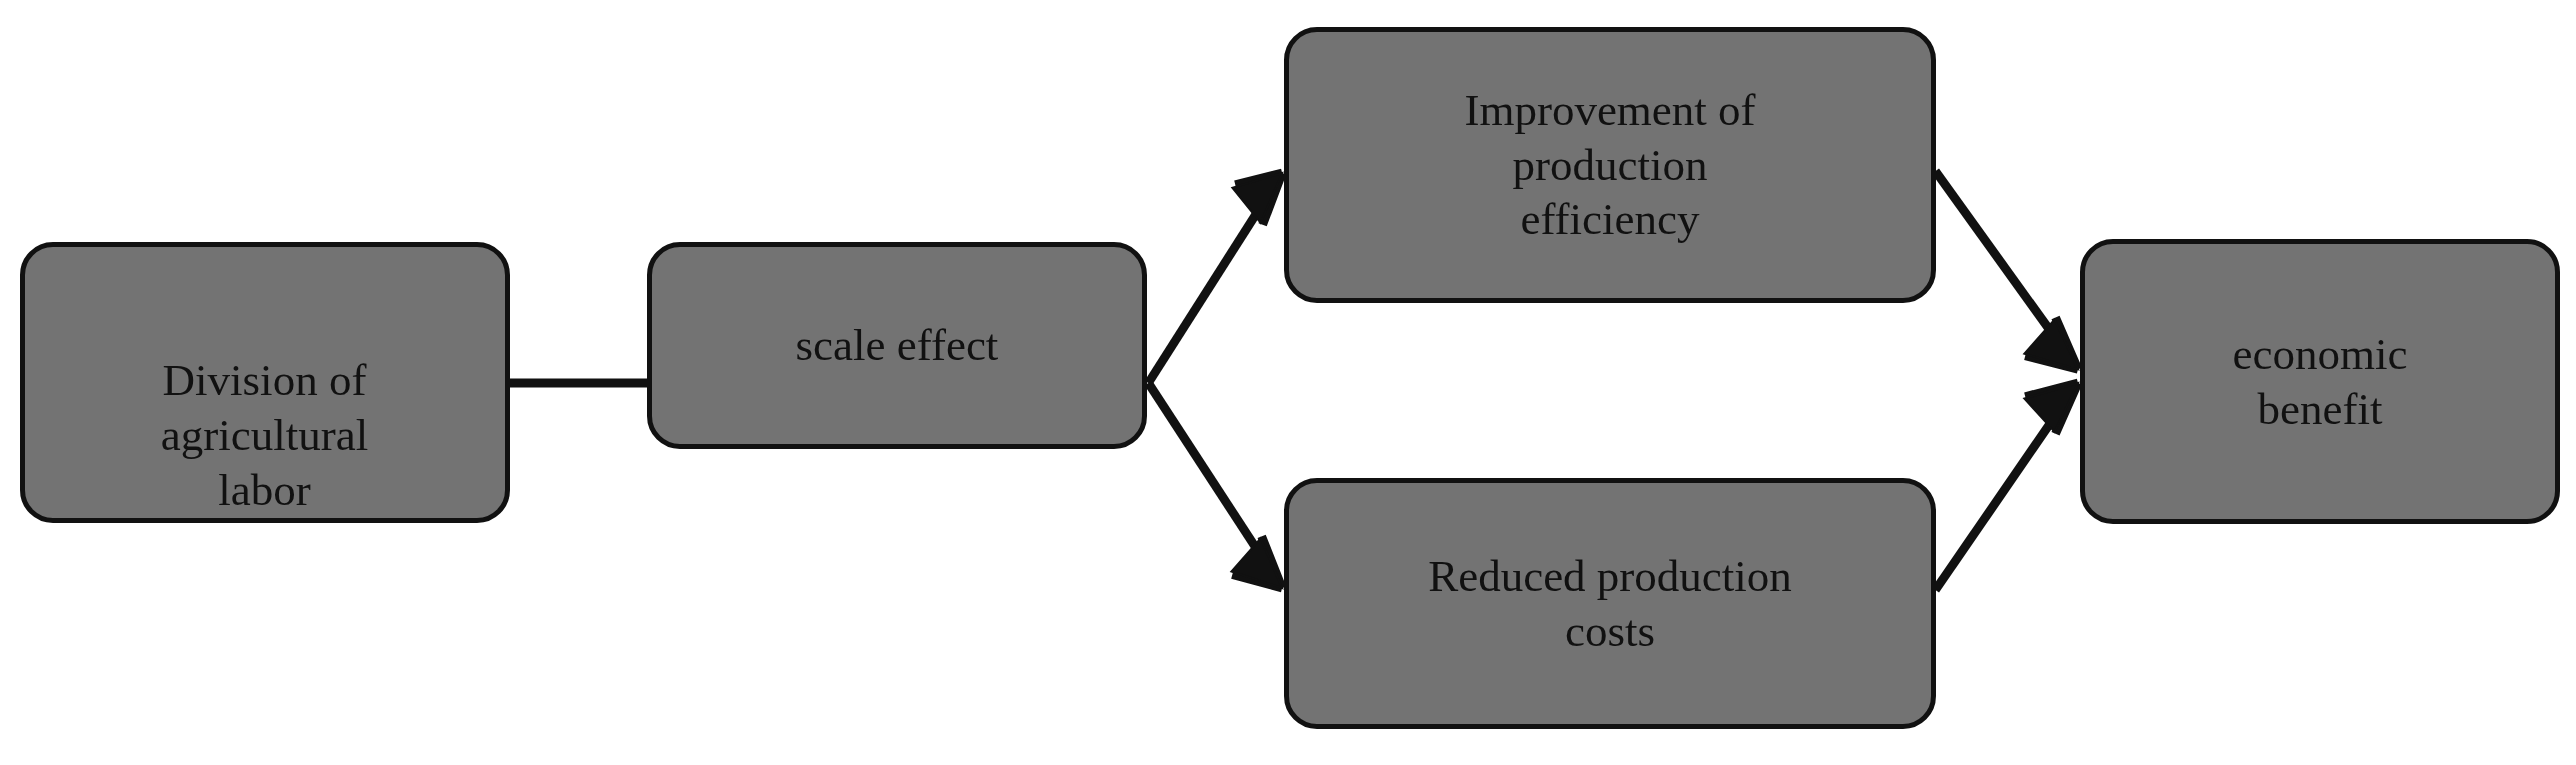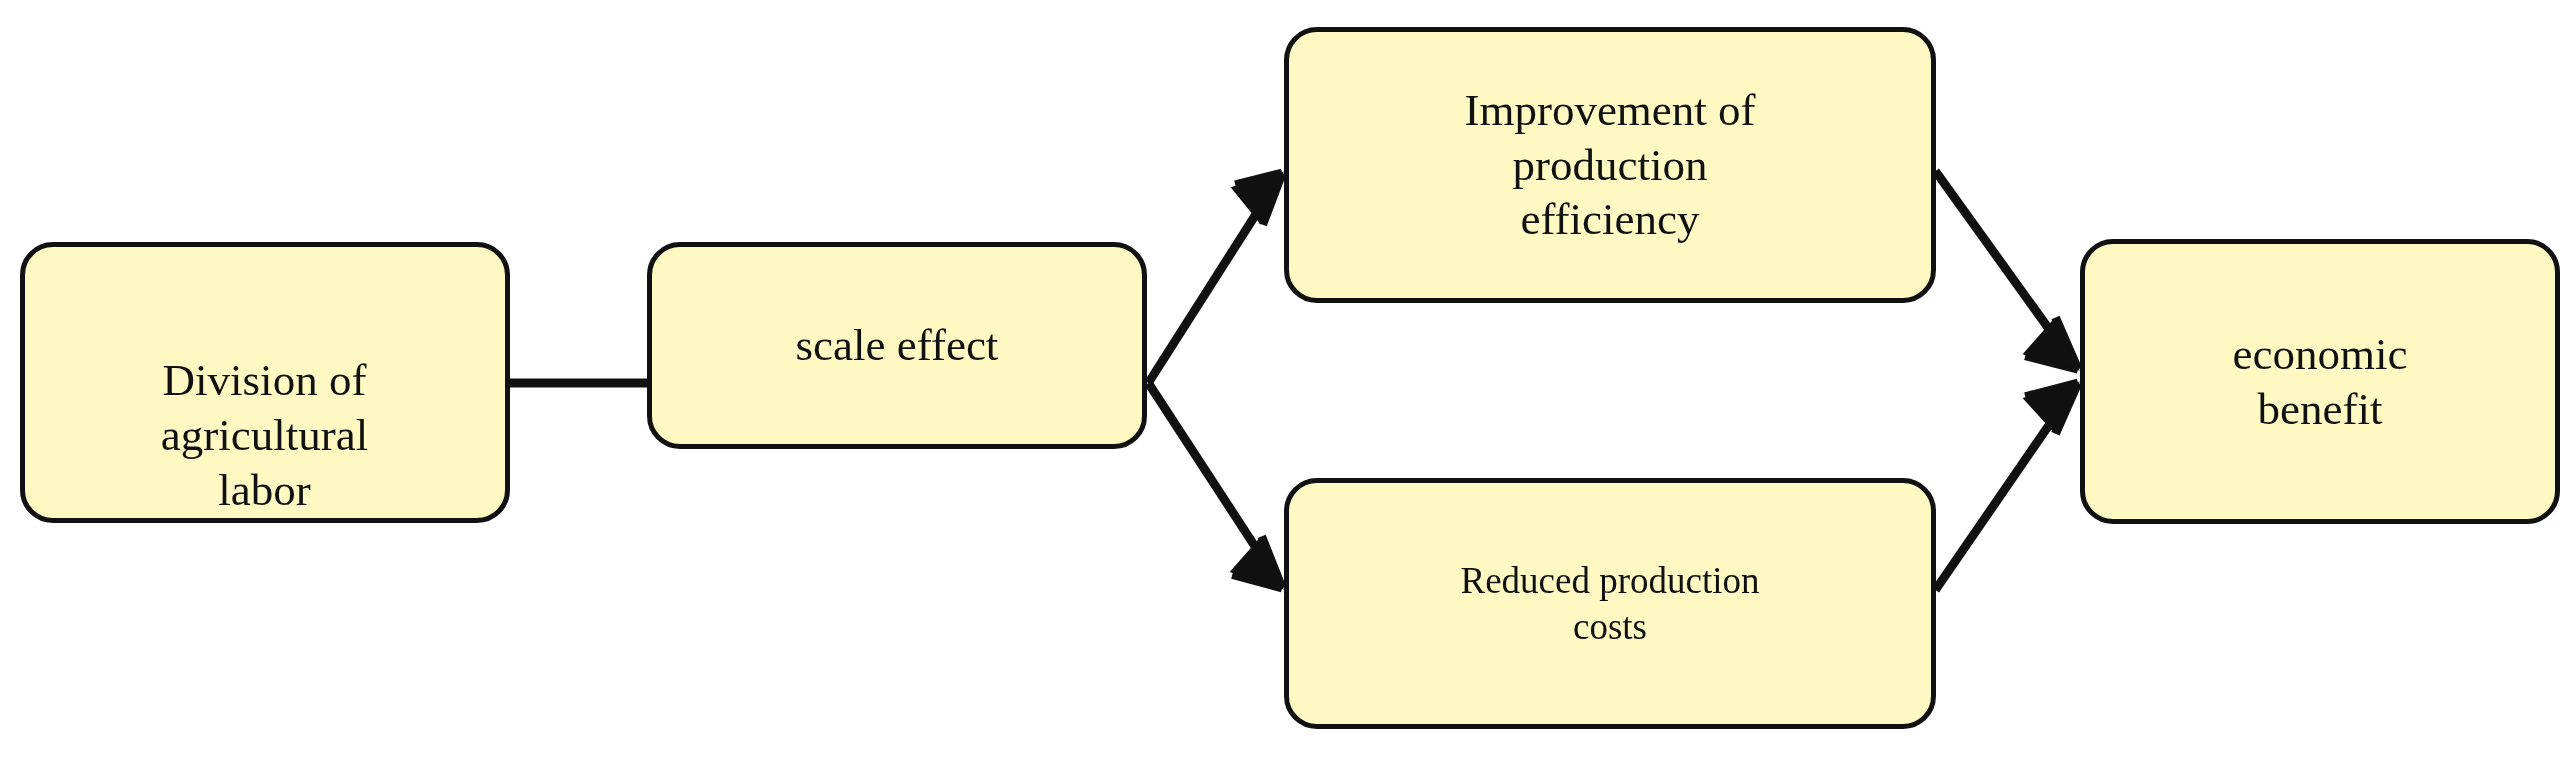--- a/index.html
+++ b/index.html
@@ -21,21 +21,21 @@
     position: absolute;
     left: 0;
     top: 0;
     width: 2576px;
     height: 766px;
     pointer-events: none;
   }
   .node {
     position: absolute;
     box-sizing: border-box;
-    background: #fef9c3;
+    background: #737373;
     border: 5.9px solid #111111;
     border-radius: 33px;
     display: flex;
     align-items: center;
     justify-content: center;
     text-align: center;
     z-index: 2;
   }
   .node-label {
     display: block;
@@ -47,21 +47,21 @@
   
   #node-division   { left: 19.5px;   top: 242px; width: 490px; height: 281px; align-items: flex-end; }
   #node-scale      { left: 647px;  top: 242px; width: 500px; height: 207px; }
   #node-improve    { left: 1284px; top: 27px;  width: 652px; height: 276px; }
   #node-reduced    { left: 1284px; top: 478px; width: 652px; height: 251px; }
   #node-economic   { left: 2080px; top: 239px; width: 480px; height: 285px; }
 
   #node-division  .node-label { font-size: 45px; }
   #node-scale     .node-label { font-size: 45px; }
   #node-improve   .node-label { font-size: 45px; }
-  #node-reduced   .node-label { font-size: 37px; }
+  #node-reduced   .node-label { font-size: 45px; }
   #node-economic  .node-label { font-size: 45px; }
 </style>
 </head>
 <body>
 
 <div id="canvas">
 
   <svg id="edges" viewBox="0 0 2638 784" width="2576" height="766" xmlns="http://www.w3.org/2000/svg">
 
     <g>

